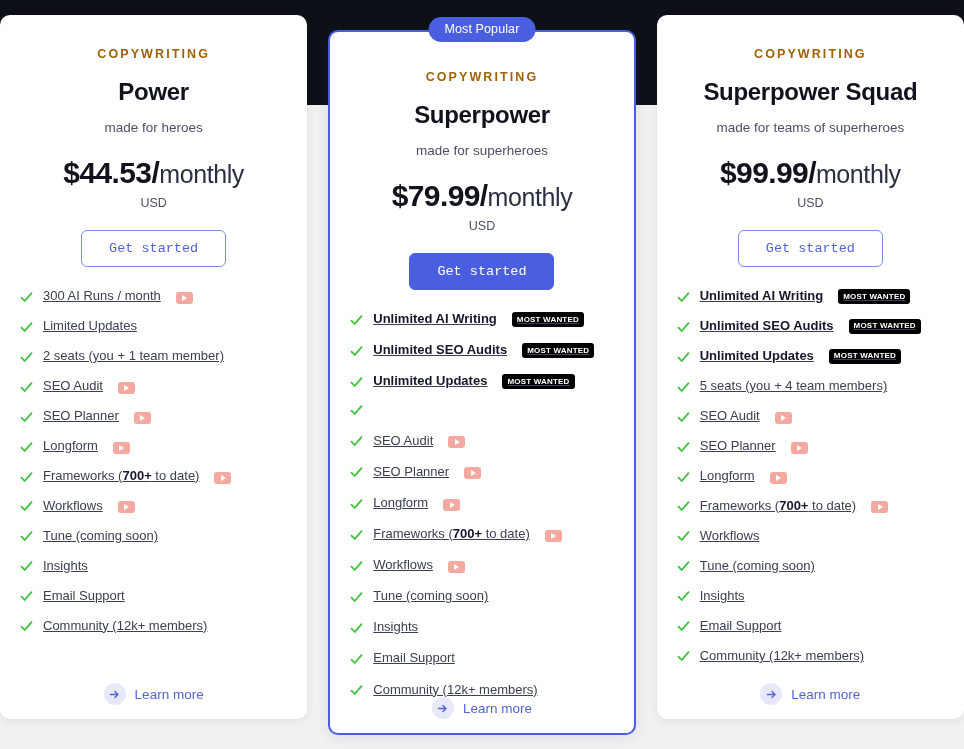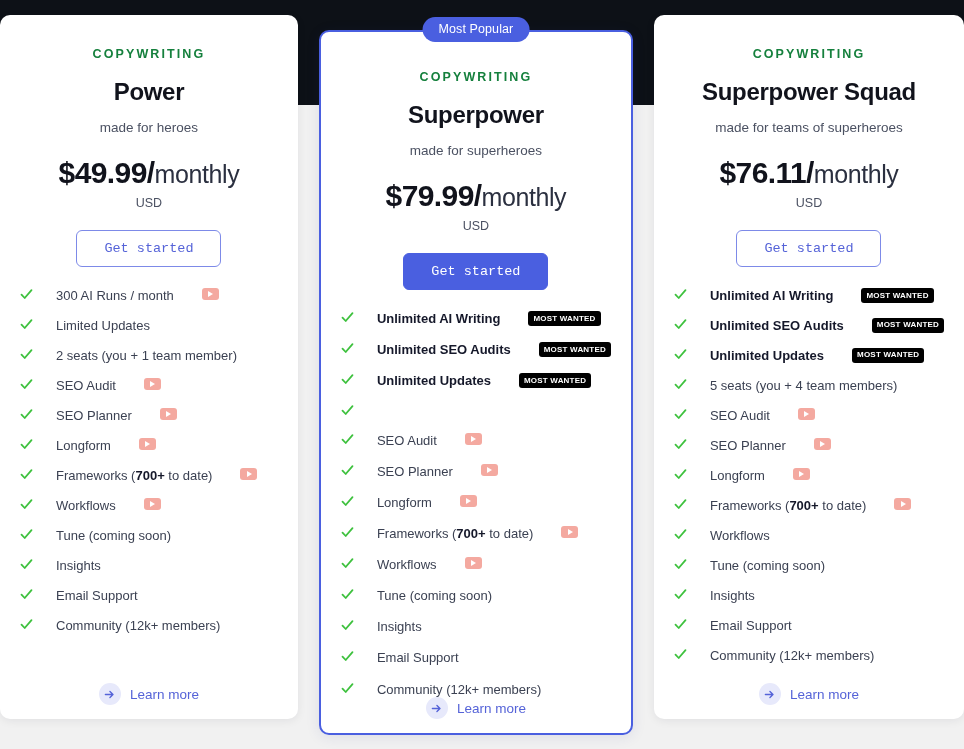--- a/index.html
+++ b/index.html
@@ -51,21 +51,21 @@
     color: #ffffff;
     font-size: 12.5px;
     padding: 5px 16px 6px 16px;
     border-radius: 20px;
     white-space: nowrap;
     letter-spacing: 0.1px;
   }
 
   .eyebrow {
     text-align: center;
-    color: #15803d;
+    color: #a16207;
     font-size: 12.5px;
     letter-spacing: 2.1px;
     font-weight: 600;
   }
   .plan-name {
     text-align: center;
     font-size: 24px;
     font-weight: 700;
     color: #11131c;
     margin-top: 17px;
@@ -123,26 +123,27 @@
     border: 1px solid #4a5fe0;
     color: #ffffff;
   }
 
   .features {
     list-style: none;
     margin-top: 21px;
   }
   .feature {
     display: flex;
-    align-items: flex-start;
-    gap: 23px;
+    align-items: flex-end;
+    gap: 10px;
     margin-bottom: 14.4px;
     font-size: 13px;
     color: #3b4152;
     line-height: 1.2;
+    text-decoration: underline;
   }
   .featured .feature { margin-bottom: 15.5px; }
   .check {
     flex: 0 0 auto;
     width: 13px; height: 13px;
     display: inline-block;
   }
   .check svg { display: block; }
   .feature-text { white-space: nowrap; }
   .feature.bold .feature-text { font-weight: 700; color: #15182a; }
@@ -207,21 +208,21 @@
 </head>
 <body>
 
 <div class="dark-band"></div>
 
 <div class="pricing-wrap" id="cards">
     <div class="card side">
       <div class="eyebrow">COPYWRITING</div>
       <div class="plan-name">Power</div>
       <div class="tagline">made for heroes</div>
-      <div class="price-row"><span class="price-amount">$49.99/</span><span class="price-period">monthly</span></div>
+      <div class="price-row"><span class="price-amount">$44.53/</span><span class="price-period">monthly</span></div>
       <div class="currency">USD</div>
       <button class="cta outline">Get started</button>
       <ul class="features">
         <li class="feature">
           <span class="check">
             <svg width="13" height="13" viewBox="0 0 13 13">
               <path d="M1.5 6.6 L4.7 10 L11.5 2.2" fill="none" stroke="#3ec13e" stroke-width="1.8" stroke-linecap="round" stroke-linejoin="round"></path>
             </svg>
           </span>
           <span class="feature-text">300 AI Runs / month</span>
@@ -479,21 +480,21 @@
             <path d="M1.5 6 H9.5 M6.5 2.8 L9.8 6 L6.5 9.2" fill="none" stroke="#5563d8" stroke-width="1.5" stroke-linecap="round" stroke-linejoin="round"></path>
           </svg>
         </span>
         <span class="learn-label">Learn more</span>
       </div>
     </div>
     <div class="card side">
       <div class="eyebrow">COPYWRITING</div>
       <div class="plan-name">Superpower Squad</div>
       <div class="tagline">made for teams of superheroes</div>
-      <div class="price-row"><span class="price-amount">$76.11/</span><span class="price-period">monthly</span></div>
+      <div class="price-row"><span class="price-amount">$99.99/</span><span class="price-period">monthly</span></div>
       <div class="currency">USD</div>
       <button class="cta outline">Get started</button>
       <ul class="features">
         <li class="feature bold">
           <span class="check">
             <svg width="13" height="13" viewBox="0 0 13 13">
               <path d="M1.5 6.6 L4.7 10 L11.5 2.2" fill="none" stroke="#3ec13e" stroke-width="1.8" stroke-linecap="round" stroke-linejoin="round"></path>
             </svg>
           </span>
           <span class="feature-text">Unlimited AI Writing</span>

